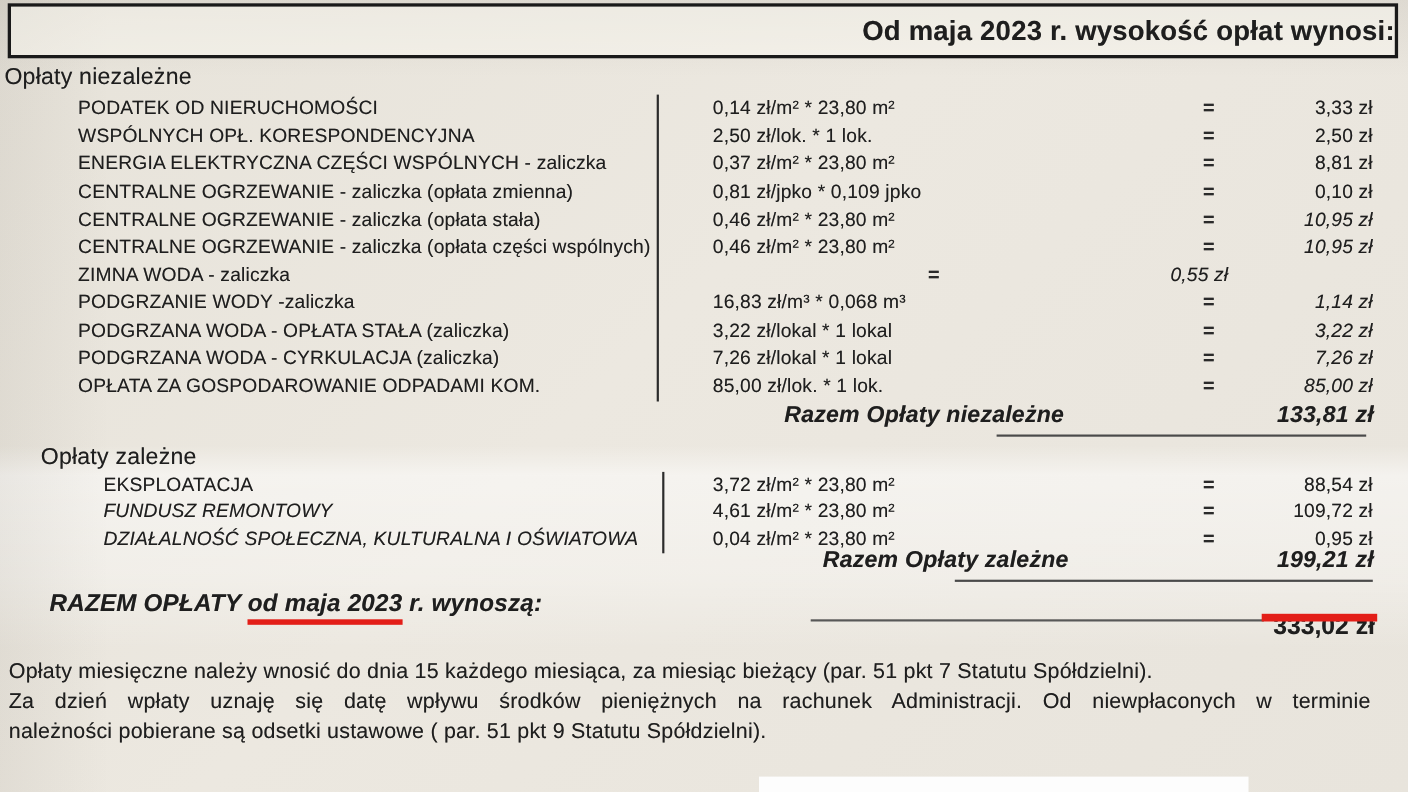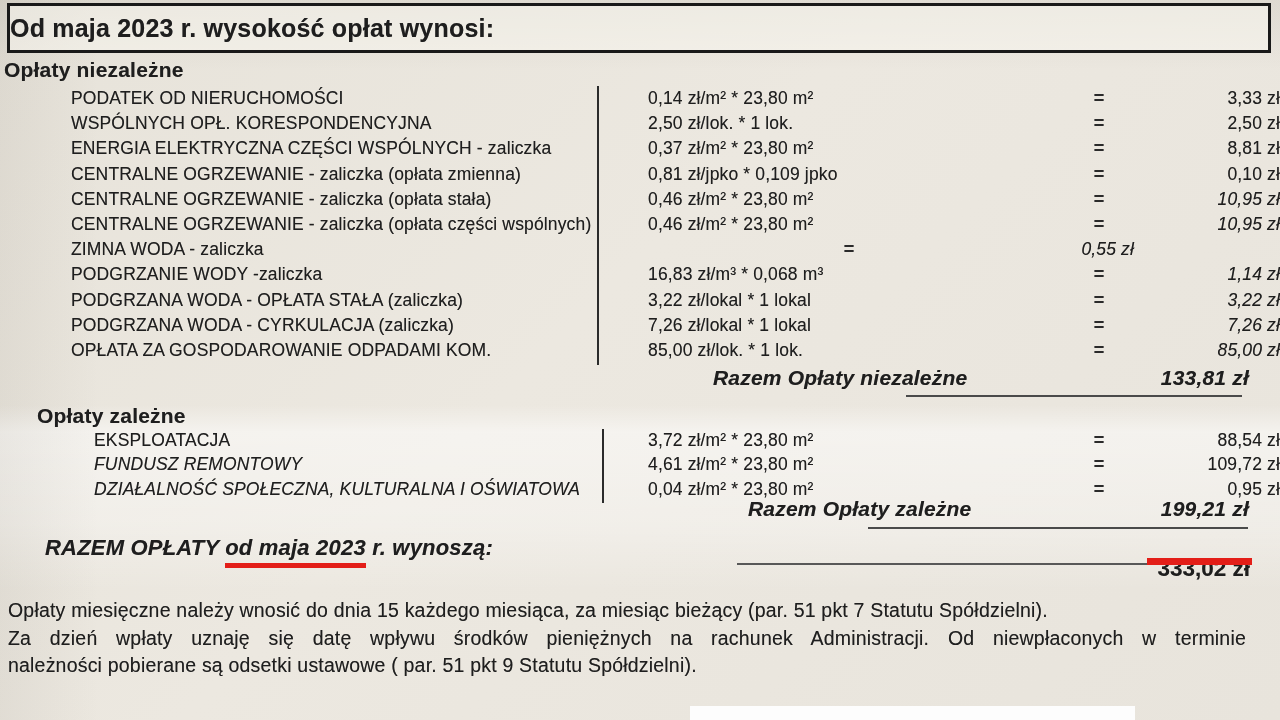--- a/index.html
+++ b/index.html
@@ -14,43 +14,43 @@
     background:
       linear-gradient(to bottom, rgba(60,52,40,0.07), rgba(60,52,40,0) 70px),
       linear-gradient(to right, rgba(60,52,40,0.06), rgba(60,52,40,0) 100px),
       linear-gradient(to bottom, rgba(255,255,255,0) 405px, rgba(255,255,255,0.50) 432px, rgba(255,255,255,0.32) 525px, rgba(255,255,255,0) 590px),
       linear-gradient(135deg, #e7e3da 0%, #ece8e0 45%, #e8e4dc 100%);
     text-shadow: 0 0 0.6px rgba(30,30,30,0.45);
   }
   .title-box {
     position: absolute; left: 7px; top: 3px; width: 1264px; height: 50px;
     border: 3px solid #191919; box-sizing: border-box;
-    display: flex; align-items: center; justify-content: flex-start;
+    display: flex; align-items: center; justify-content: flex-end;
     background: rgba(249,247,241,0.55);
   }
   .title-box .t { font-size: 25px; font-weight: bold; letter-spacing: 0.2px; }
 
-  .sec-heading { position: absolute; font-size: 21px; font-weight: bold; letter-spacing: 0.2px; }
+  .sec-heading { position: absolute; font-size: 21px; font-weight: normal; letter-spacing: 0.2px; }
   #h1 { left: 4px;  top: 58px; }
   #h2 { left: 37px; top: 404px; }
 
   .tbl { position: absolute; left: 0; width: 1280px; }
   #tbl1 { top: 86px; }
   #tbl2 { top: 428px; }
   .row {
     display: grid; grid-template-columns: 598px 430px 70px auto;
     height: 25.2px; align-items: center;
     font-size: 17.5px; letter-spacing: 0.15px; margin-left: 36px;
   }
   #tbl2 .row { height: 24.5px; }
   .c-label { padding-left: 35px; white-space: nowrap; }
   #tbl2 .c-label { padding-left: 58px; }
   .c-calc { padding-left: 14px; white-space: nowrap; }
   .c-eq { text-align: center; font-size: 18px; font-weight: bold; color: #2a2a2a; }
-  .c-val { text-align: right; white-space: nowrap; }
+  .c-val { text-align: right; padding-right: 32px; white-space: nowrap; }
   .vi { font-style: italic; }
   .li { font-style: italic; }
 
   .vline { position: absolute; width: 2px; background: #2b2b2b; }
   #vl1 { left: 597px; top: 86px;  height: 279px; }
   #vl2 { left: 602px; top: 429px; height: 74px; }
 
   .subtotal { position: absolute; left: 0; width: 1280px; height: 26px;
               font-weight: bold; font-style: italic; font-size: 21px; letter-spacing: 0.2px; }
   #st1 { top: 366px; }

